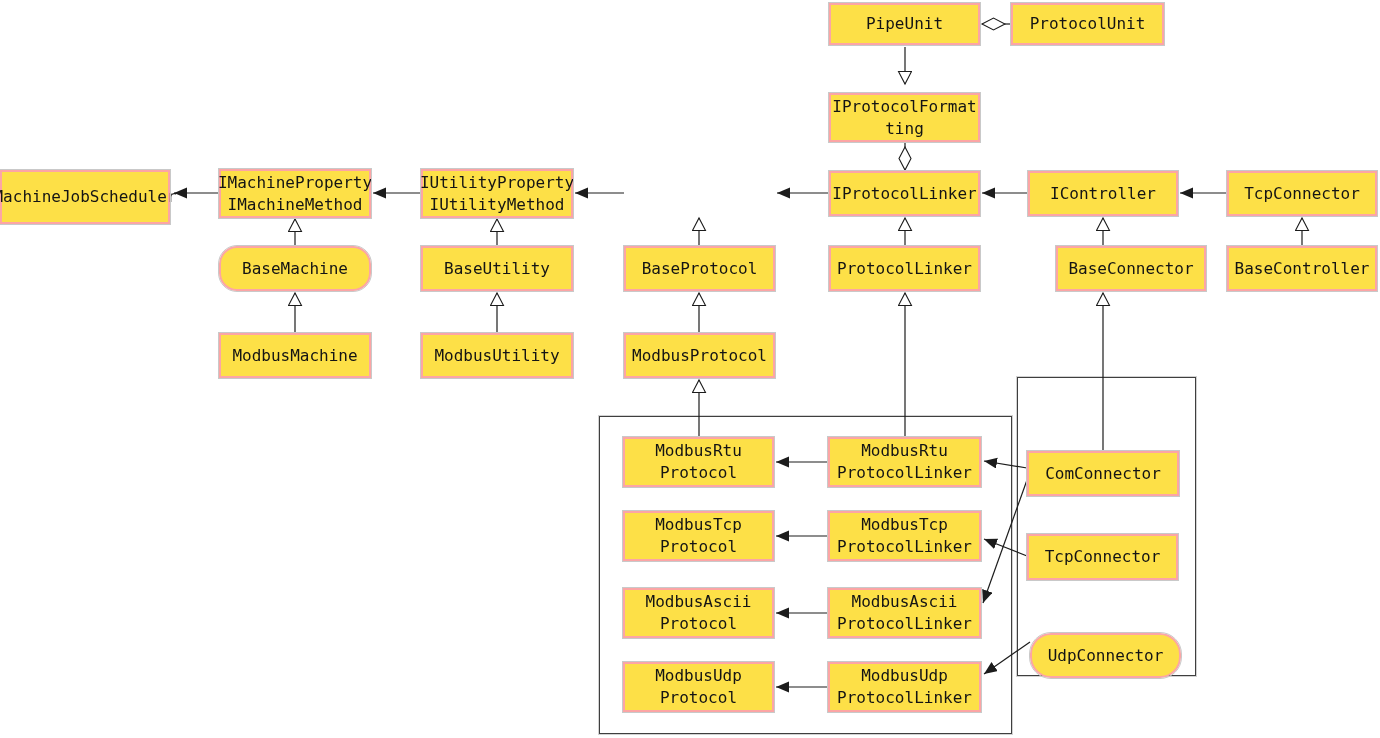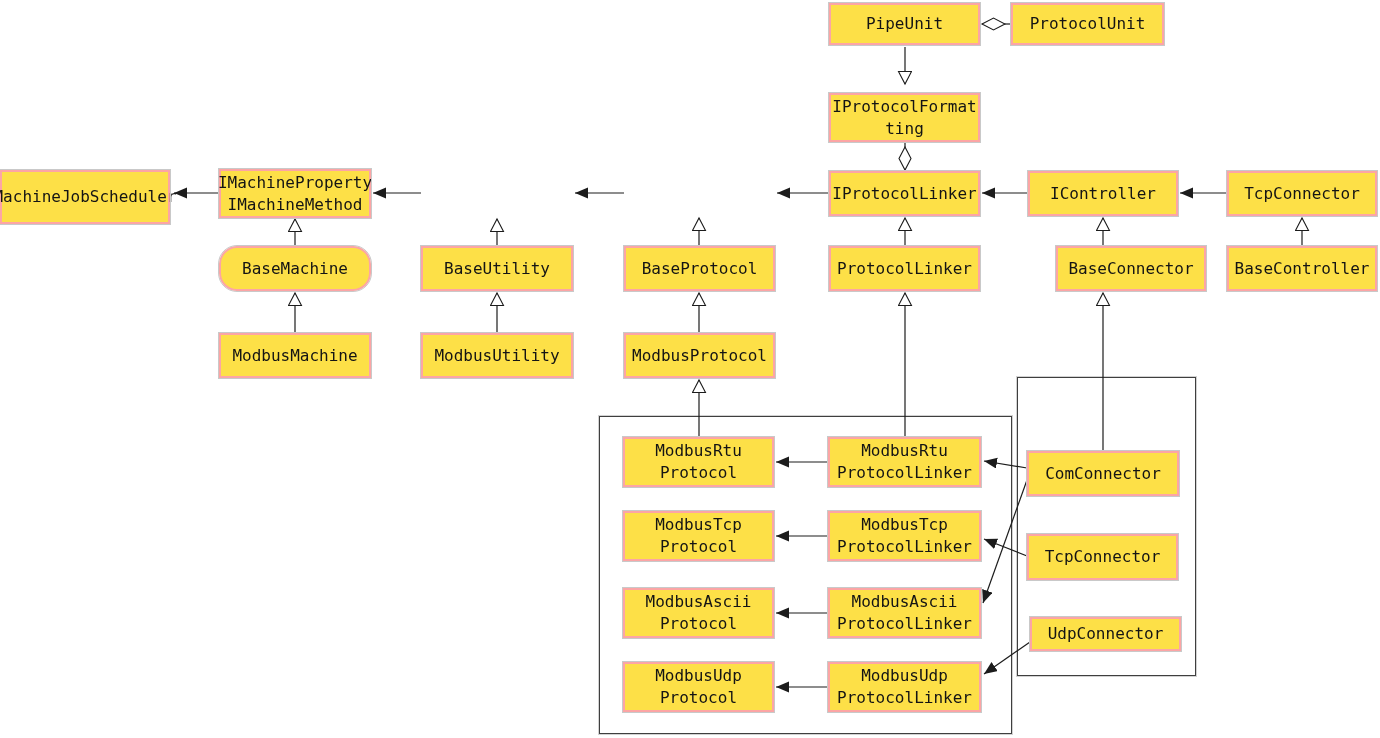--- a/index.html
+++ b/index.html
@@ -95,20 +95,22 @@
     <line x1="1030" y1="642" x2="984" y2="674" marker-end="url(#mArrow)"></line>
   </svg>
 
   <div class="box" style="left:829px;top:3px;width:151px;height:42px;">PipeUnit</div>
   <div class="box" style="left:1011px;top:3px;width:153px;height:42px;">ProtocolUnit</div>
   <div class="box wrap" style="left:829px;top:84px;width:151px;height:49px;margin-top:9px;">IProtocolFormatting</div>
 
   <div class="box" style="left:0;top:170px;width:170px;height:54px;">MachineJobScheduler</div>
   <div class="box" style="left:219px;top:169px;width:152px;height:49px;">IMachineProperty
 IMachineMethod</div>
+  <div class="box" style="left:421px;top:169px;width:152px;height:49px;">IUtilityProperty
+IUtilityMethod</div>
   <div class="box" style="left:829px;top:171px;width:151px;height:45px;">IProtocolLinker</div>
   <div class="box" style="left:1028px;top:171px;width:150px;height:45px;">IController</div>
   <div class="box" style="left:1227px;top:171px;width:150px;height:45px;">TcpConnector</div>
 
   <div class="box" style="left:219px;top:246px;width:152px;height:45px;border-radius:18px;">BaseMachine</div>
   <div class="box" style="left:421px;top:246px;width:152px;height:45px;">BaseUtility</div>
   <div class="box" style="left:624px;top:246px;width:151px;height:45px;">BaseProtocol</div>
   <div class="box" style="left:829px;top:246px;width:151px;height:45px;">ProtocolLinker</div>
   <div class="box" style="left:1028px;top:246px;width:150px;height:45px;margin-left:28px;">BaseConnector</div>
   <div class="box" style="left:1227px;top:246px;width:150px;height:45px;">BaseController</div>
@@ -129,15 +131,15 @@
 Protocol</div>
   <div class="box" style="left:828px;top:588px;width:153px;height:50px;">ModbusAscii
 ProtocolLinker</div>
   <div class="box" style="left:623px;top:662px;width:151px;height:50px;">ModbusUdp
 Protocol</div>
   <div class="box" style="left:828px;top:662px;width:153px;height:50px;">ModbusUdp
 ProtocolLinker</div>
 
   <div class="box" style="left:1027px;top:451px;width:152px;height:45px;">ComConnector</div>
   <div class="box" style="left:1027px;top:534px;width:151px;height:46px;">TcpConnector</div>
-  <div class="box" style="left:1030px;top:617px;width:151px;height:34px;">UdpConnector</div>
+  <div class="box" style="left:1030px;top:633px;width:151px;height:45px;border-radius:21px;">UdpConnector</div>
 
 </div>
 
 </body></html>

